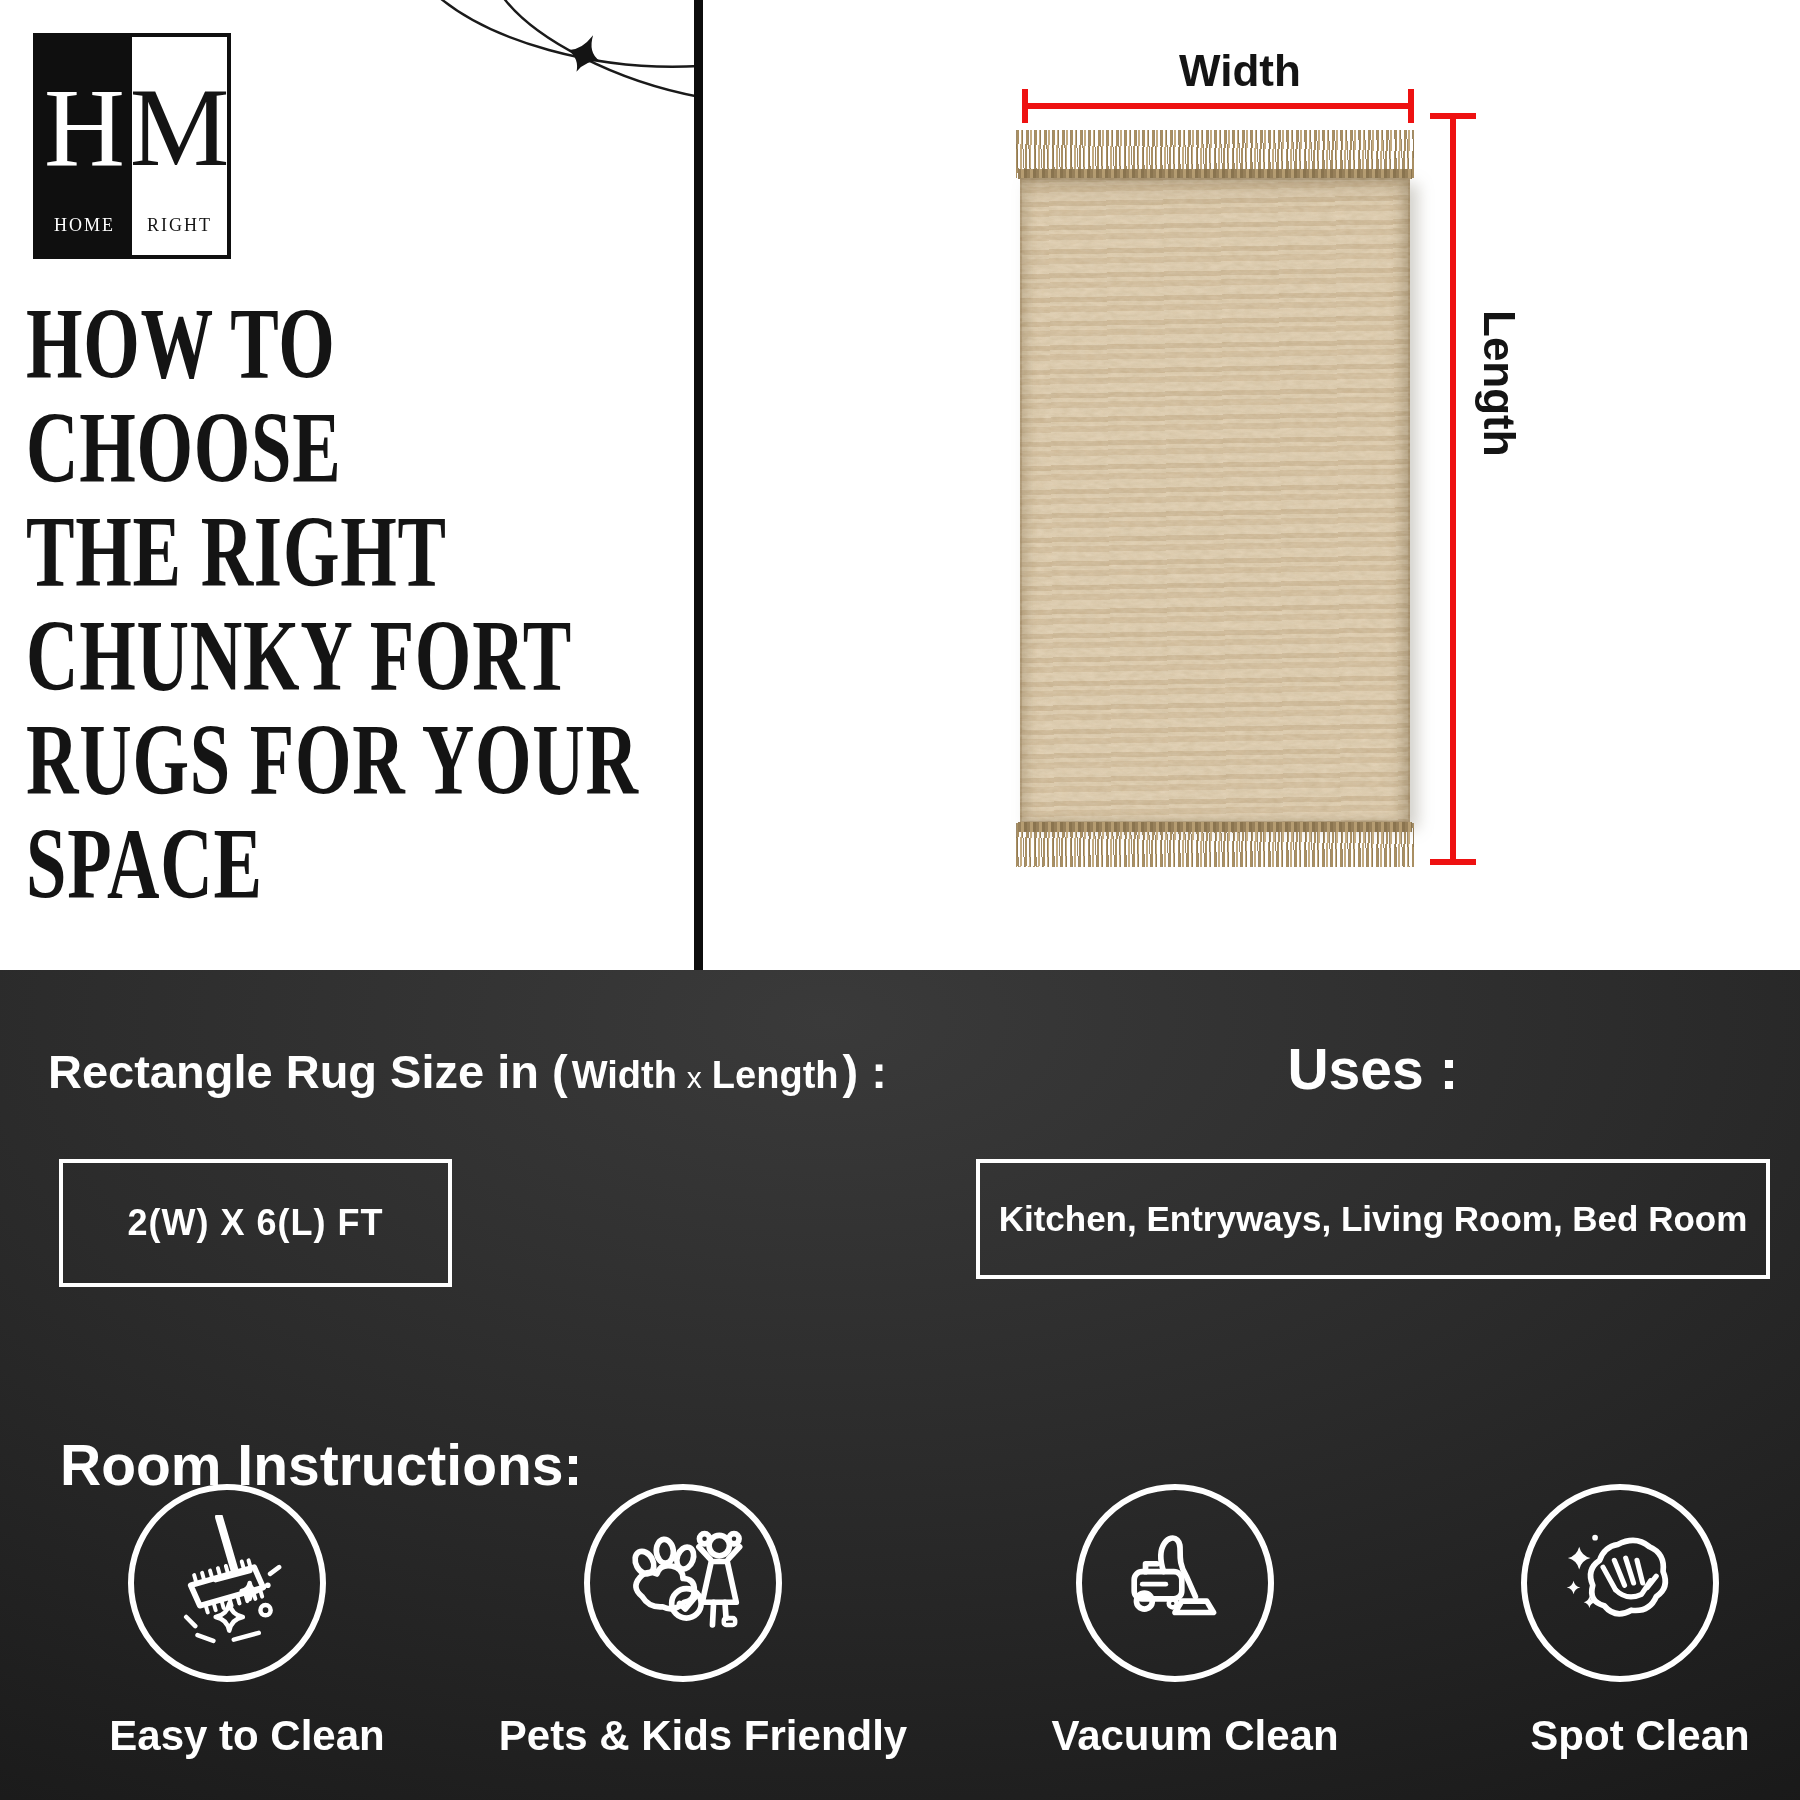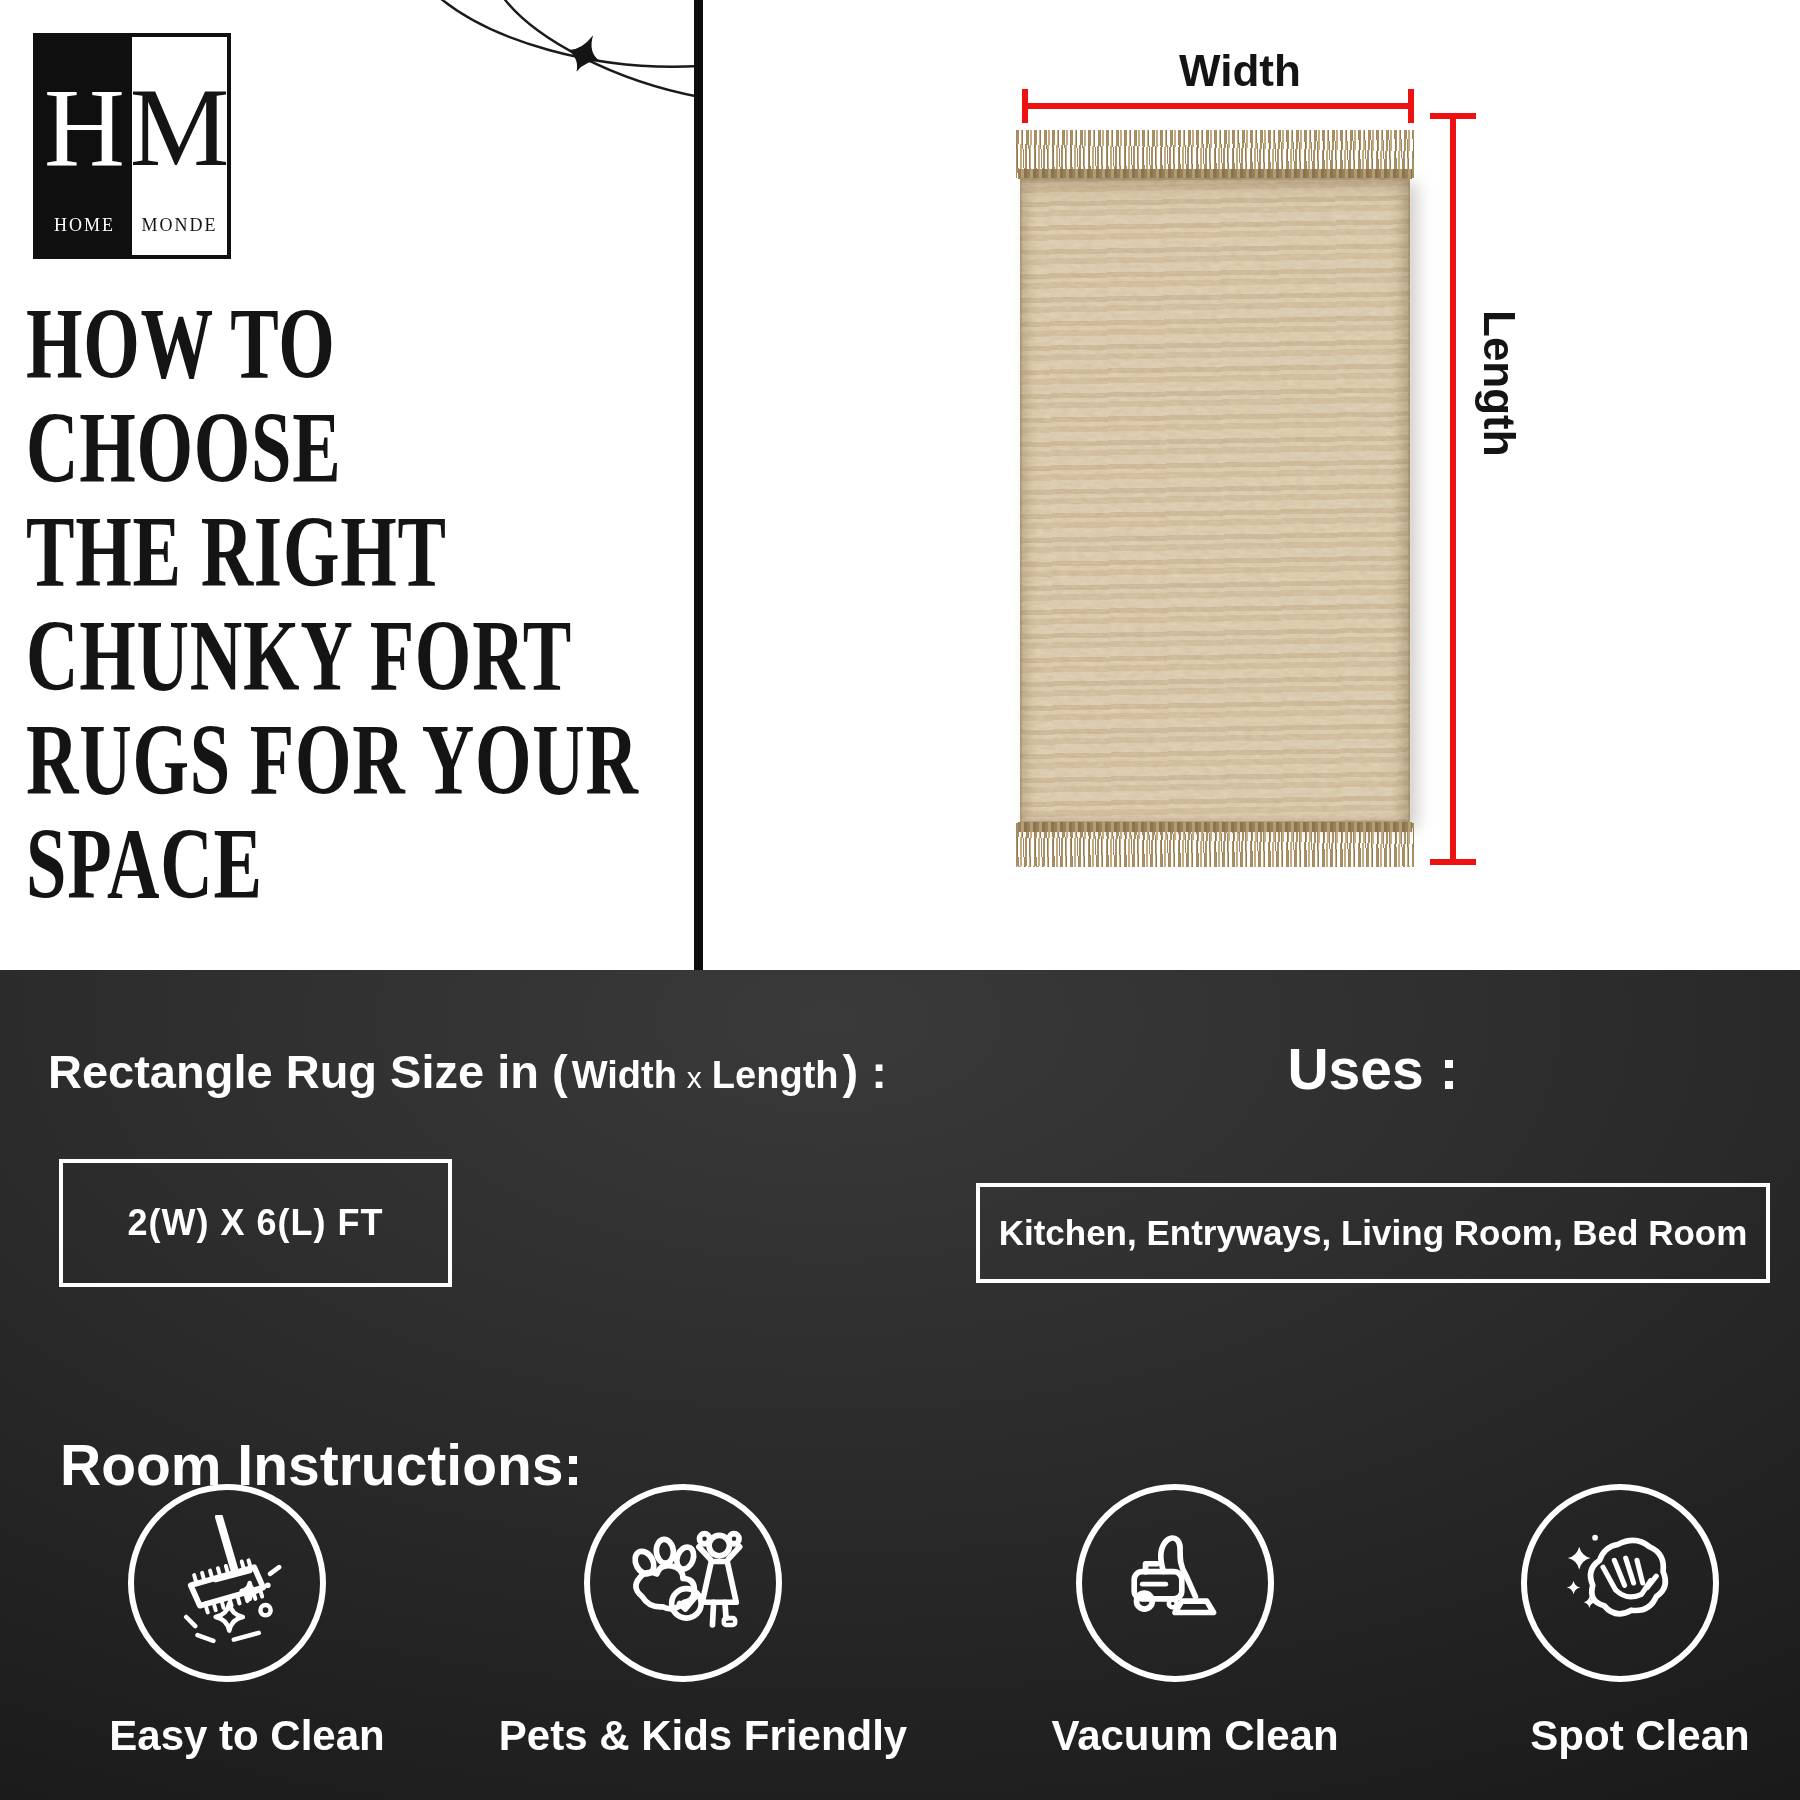--- a/index.html
+++ b/index.html
@@ -59,21 +59,21 @@
     background:radial-gradient(130% 150% at 46% 6%, #3a3a3a 0%, #2b2b2b 36%, #1a1a1a 74%, #111111 100%);}
   .size-heading{position:absolute;left:48px;top:66px;display:flex;align-items:baseline;font-weight:700;white-space:nowrap;}
   .h-big{font-size:47px;margin-top:8px;}
   .h-mid{font-size:38px;margin-left:4px;}
   .h-x{font-size:30px;font-weight:400;margin:0 10px;}
   .h-mid2{font-size:38px;}
   .h-end{font-size:47px;margin-left:4px;}
   .uses-heading{position:absolute;left:976px;top:66px;width:794px;text-align:center;font-size:57px;font-weight:700;}
   .value-box{position:absolute;border:4px solid #ffffff;box-sizing:border-box;display:flex;align-items:center;justify-content:center;font-weight:700;}
   .size-box{left:59px;top:189px;width:393px;height:128px;font-size:36px;letter-spacing:1px;}
-  .uses-box{left:976px;top:189px;width:794px;height:100px;font-size:35px;margin-top:24px;}
+  .uses-box{left:976px;top:189px;width:794px;height:120px;font-size:35px;}
   .care-heading{position:absolute;left:60px;top:462px;font-size:57px;font-weight:700;}
   .care-item{position:absolute;top:514px;width:460px;display:flex;flex-direction:column;align-items:center;}
   .care-item-1{left:-3px;}
   .care-item-2{left:453px;}
   .care-item-3{left:945px;}
   .care-item-4{left:1390px;}
   .care-circle{width:198px;height:198px;border:6px solid #ffffff;border-radius:50%;box-sizing:border-box;
     display:flex;align-items:center;justify-content:center;}
   .care-label{margin-top:30px;font-size:42px;font-weight:700;white-space:nowrap;margin-left:40px;}
   .icon-svg{width:136px;height:136px;}
@@ -89,21 +89,21 @@
     <path transform="translate(215,56) rotate(26)" fill="#141414" d="M0,-23 Q3,-5 17,-3 Q4,3 1,17 Q-2,4 -16,1 Q-4,-4 0,-23 Z"></path>
   </svg>
 
   <div class="logo">
     <div class="logo-half logo-left">
       <div class="logo-letter">H</div>
       <div class="logo-word">HOME</div>
     </div>
     <div class="logo-half logo-right">
       <div class="logo-letter">M</div>
-      <div class="logo-word">MONDE</div>
+      <div class="logo-word">RIGHT</div>
     </div>
   </div>
 
   <div class="headline">
     <div>HOW TO</div>
     <div>CHOOSE</div>
     <div>THE RIGHT</div>
     <div>CHUNKY FORT</div>
     <div>RUGS FOR YOUR</div>
     <div>SPACE</div>

